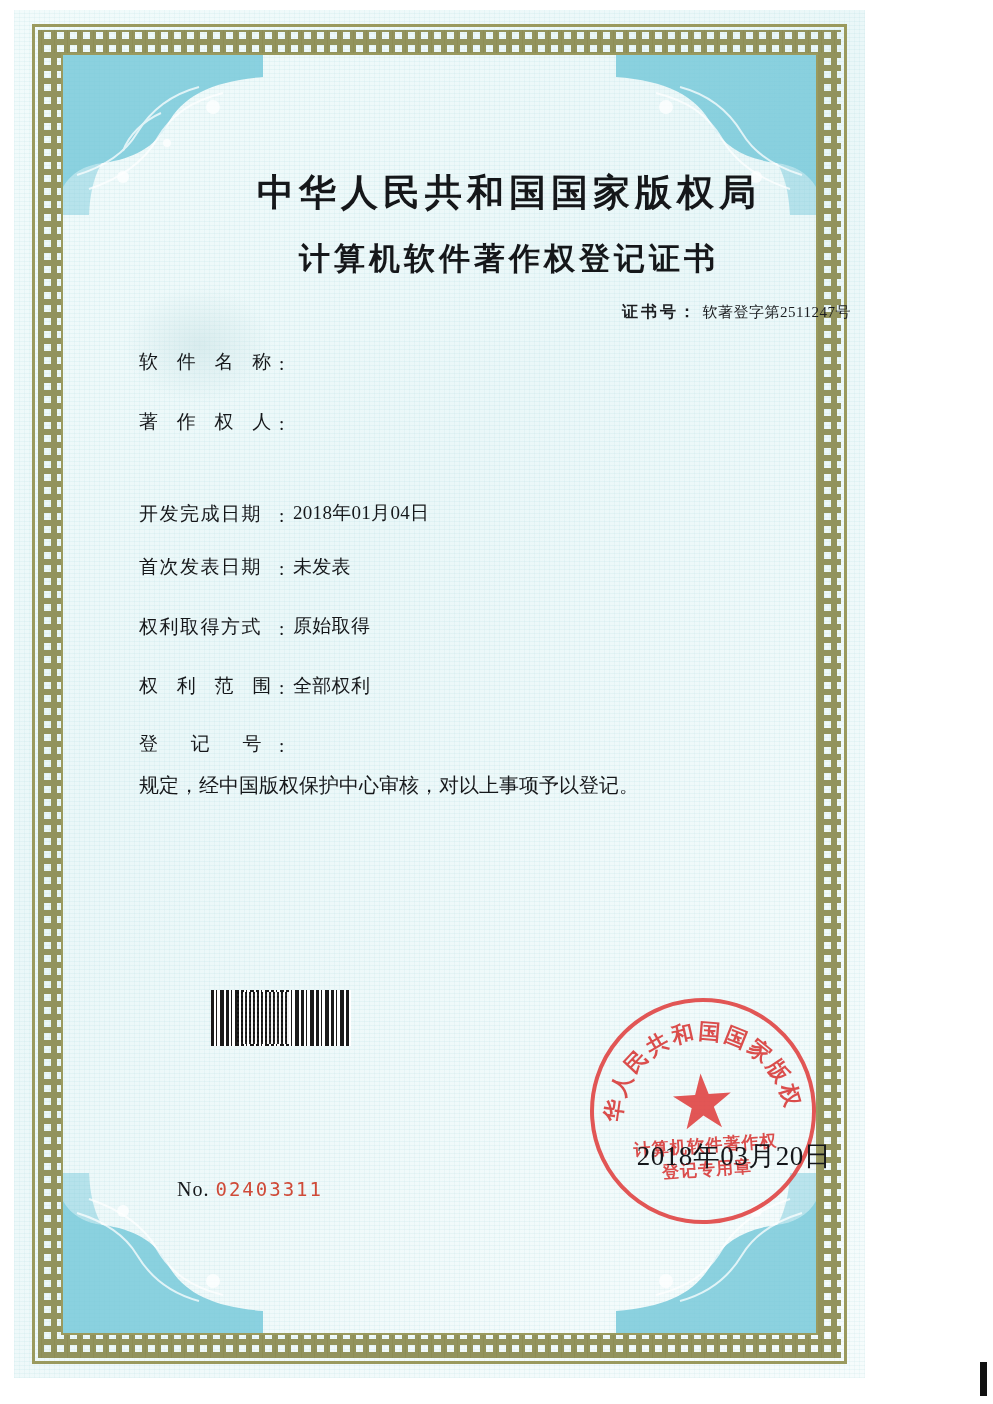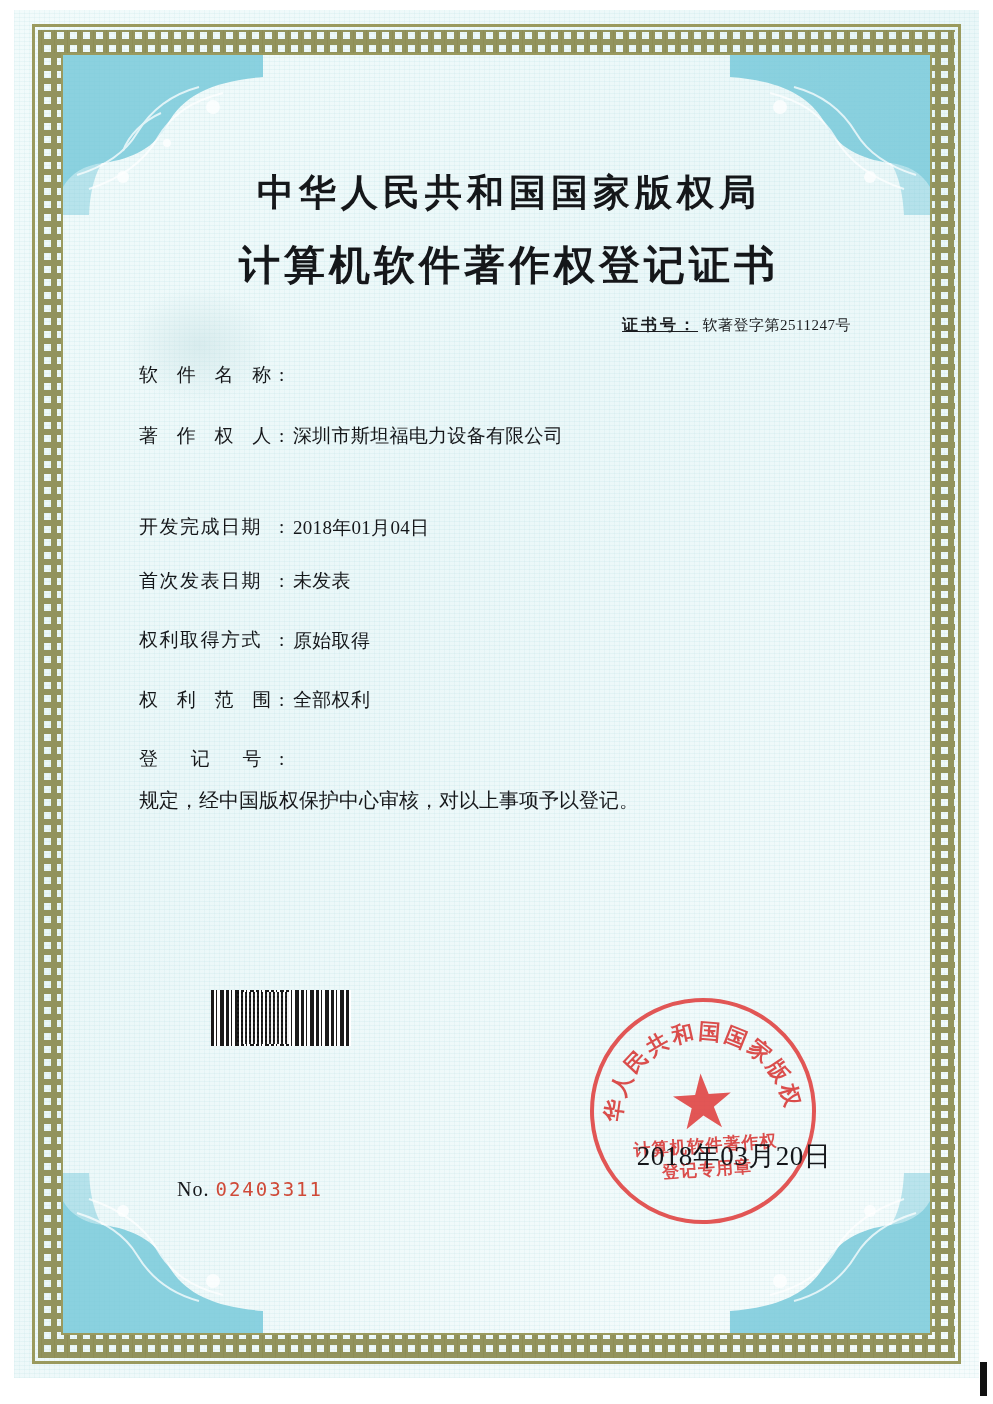--- a/index.html
+++ b/index.html
@@ -13,21 +13,21 @@
     position: relative;
     font-family: "Liberation Serif", "DejaVu Serif", serif;
     overflow: hidden;
   }
 
   
   .sheet {
     position: absolute;
     left: 14px;
     top: 10px;
-    width: 965px;
+    width: 851px;
     height: 1368px;
     background:
       linear-gradient(135deg, #f2fbfb 0%, #eaf7f8 40%, #f6fcfc 100%);
     box-sizing: border-box;
   }
   
   .sheet:before {
     content: "";
     position: absolute;
     inset: 0;
@@ -118,42 +118,42 @@
     text-align: center;
     font-size: 37px;
     letter-spacing: 5px;
     color: #15171a;
     font-weight: 700;
     font-family: "DejaVu Serif", "Liberation Serif", serif;
     margin-top: 38px;
   }
   .title-sub {
     text-align: center;
-    font-size: 41px;
+    font-size: 31px;
     letter-spacing: 4px;
     color: #15171a;
     font-weight: 700;
     font-family: "DejaVu Serif", "Liberation Serif", serif;
     margin-top: 20px;
   }
 
   .cert-no {
     margin-top: 22px;
     text-align: right;
     padding-right: 58px;
     font-size: 16px;
     color: #1b1d20;
     letter-spacing: 0.5px;
   }
-  .cert-no .label { letter-spacing: 3px; font-weight: 600; text-decoration: underline;}
+  .cert-no .label { letter-spacing: 3px; font-weight: 600;}
   .cert-no .value { font-size: 15px; }
 
   .field {
     display: flex;
-    align-items: center;
+    align-items: flex-end;
     margin-top: 26px;
     font-size: 19px;
     color: #15171a;
   }
   .field .k {
     width: 170px;
     flex: 0 0 170px;
     letter-spacing: 7px;
     white-space: nowrap;
     padding-left: 30px;
@@ -396,21 +396,20 @@
     </div>
 
     <div class="field">
       <span class="k">软 件 名 称</span>
       <span class="colon">:</span>
     </div>
 
     <div class="field" style="margin-top:34px;">
       <span class="k">著 作 权 人</span>
       <span class="colon">:</span>
-      <span class="v">深圳市斯坦福电力设备有限公司</span>
     </div>
 
     <div class="group-gap"></div>
 
     <div class="field" style="margin-top:38px;">
       <span class="k tight">开发完成日期</span>
       <span class="colon">:</span>
       <span class="v">2018年01月04日</span>
     </div>
 

